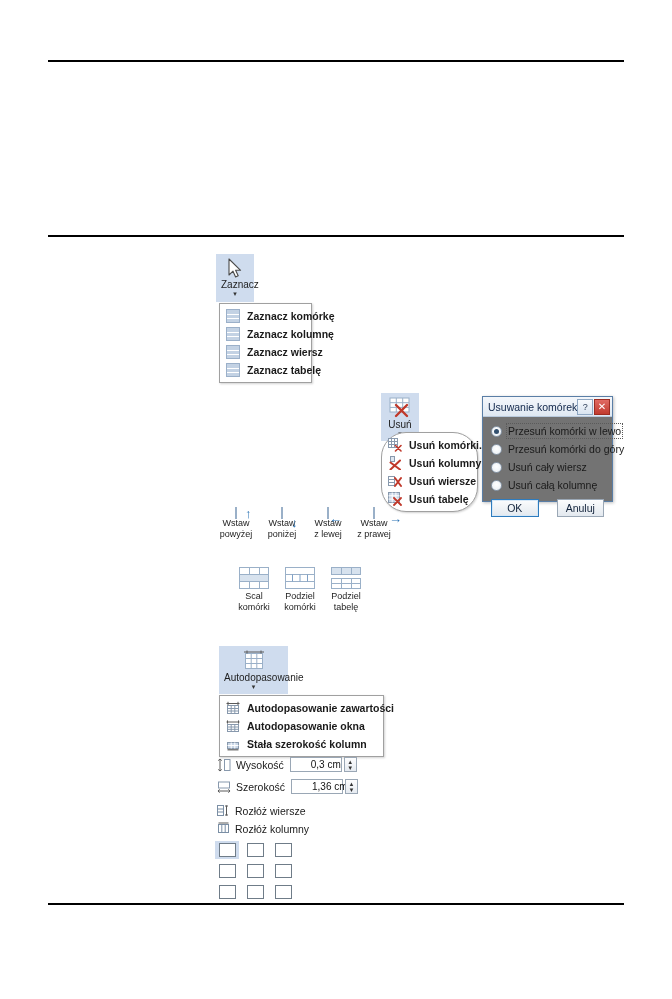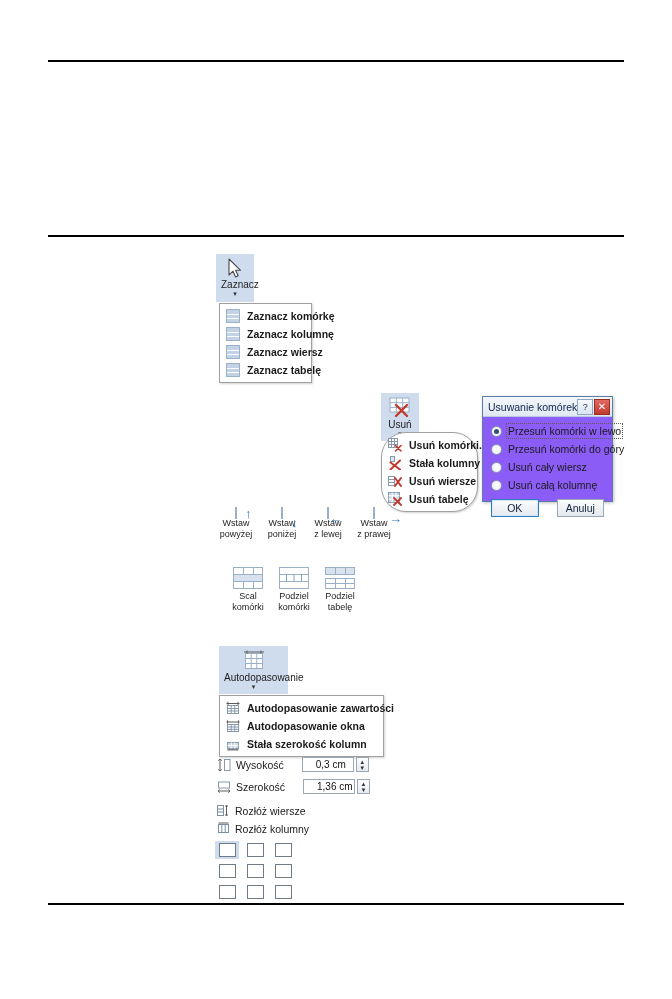--- a/index.html
+++ b/index.html
@@ -83,21 +83,21 @@
     border-top:1px solid #ffffff;
   }
   .tbl-ico.lines::after{
     content:"";position:absolute;left:0;right:0;top:66%;
     border-top:1px solid #ffffff;
   }
 
   
   .dialog{
     position:absolute;
-    background:#8b5cf6;
+    background:#737373;
     border:1px solid #5a7ea6;
     box-sizing:border-box;
     box-shadow:1px 1px 3px rgba(0,0,0,.25);
   }
   .dlg-title{
     height:19px;
     display:flex;align-items:center;
     background:linear-gradient(#f4f7fb,#dfe8f2);
     border-bottom:1px solid #b9cadd;
     padding-left:5px;
@@ -180,23 +180,22 @@
   
   .spin-row{
     position:absolute;display:flex;align-items:center;
     font-size:10.5px;white-space:nowrap;justify-content:space-between;
   }
   .spin-ico{width:14px;height:14px;margin-right:5px;flex:0 0 14px;}
   .spin-lbl{margin-right:6px;}
   .spin-box{
     width:52px;height:15px;line-height:13px;
     border:1px solid #9aa7b5;background:#fff;
-    font-size:10px;padding-left:13px;box-sizing:border-box;
+    font-size:10px;padding-left:20px;box-sizing:border-box;
     color:#111;
-    margin-left:12px;
   }
   .spin-btns{
     width:13px;height:15px;margin-left:2px;
     border:1px solid #9aa7b5;background:linear-gradient(#fdfdfe,#e6ebf1);
     box-sizing:border-box;
     display:flex;flex-direction:column;justify-content:center;align-items:center;
   }
   .spin-btns i{
     display:block;font-style:normal;font-size:6px;line-height:6px;color:#333;
   }
@@ -301,21 +300,21 @@
     <span class="mi-lbl">Usuń komórki...</span>
   </div>
 
   <div class="menu-item">
     <span class="mi-ico">
       <svg width="14" height="14" viewBox="0 0 14 14">
         <rect x="2.5" y="0.5" width="4" height="5" fill="#dfe7f1" stroke="#8899ad"></rect>
         <path d="M2.5 6.5 L12 13.5 M12 4.5 L2.5 13.5" stroke="#c0392b" stroke-width="2" stroke-linecap="round"></path>
       </svg>
     </span>
-    <span class="mi-lbl">Stała kolumny</span>
+    <span class="mi-lbl">Usuń kolumny</span>
   </div>
 
   <div class="menu-item">
     <span class="mi-ico">
       <svg width="14" height="14" viewBox="0 0 14 14">
         <rect x="0.5" y="2.5" width="6" height="9" fill="#fff" stroke="#8899ad"></rect>
         <path d="M0.5 5.5 H6.5 M0.5 8.5 H6.5" stroke="#8899ad" fill="none"></path>
         <path d="M7 4 L13 12 M13 4 L7 12" stroke="#c0392b" stroke-width="2" stroke-linecap="round"></path>
       </svg>
     </span>
@@ -400,21 +399,21 @@
 
   <div class="g-item">
     <span class="g-ico">
       <span class="grid4"><span class="arrow-ov" style="left:15px;top:4px;">→</span></span>
     </span>
     <span class="g-lbl">Wstaw
 z prawej</span>
   </div>
 </div>
 
-<div class="gallery" id="merge-gallery" style="left:225px;top:567px;justify-content:space-between;">
+<div class="gallery" id="merge-gallery" style="left:231px;top:567px;justify-content:space-between;">
 
   <div class="g-item">
     <span class="g-ico">
       <svg width="30" height="22" viewBox="0 0 30 22">
         <rect x="0.5" y="0.5" width="29" height="21" fill="#fff" stroke="#9ab0c8"></rect>
         <path d="M0.5 7.5 H29.5 M0.5 14.5 H29.5 M10.5 0.5 V21.5 M20.5 0.5 V21.5" stroke="#9ab0c8" fill="none"></path>
         <rect x="0.5" y="7.5" width="29" height="7" fill="#d7e2ee" stroke="#9ab0c8"></rect>
       </svg>
     </span>
     <span class="g-lbl">Scal

